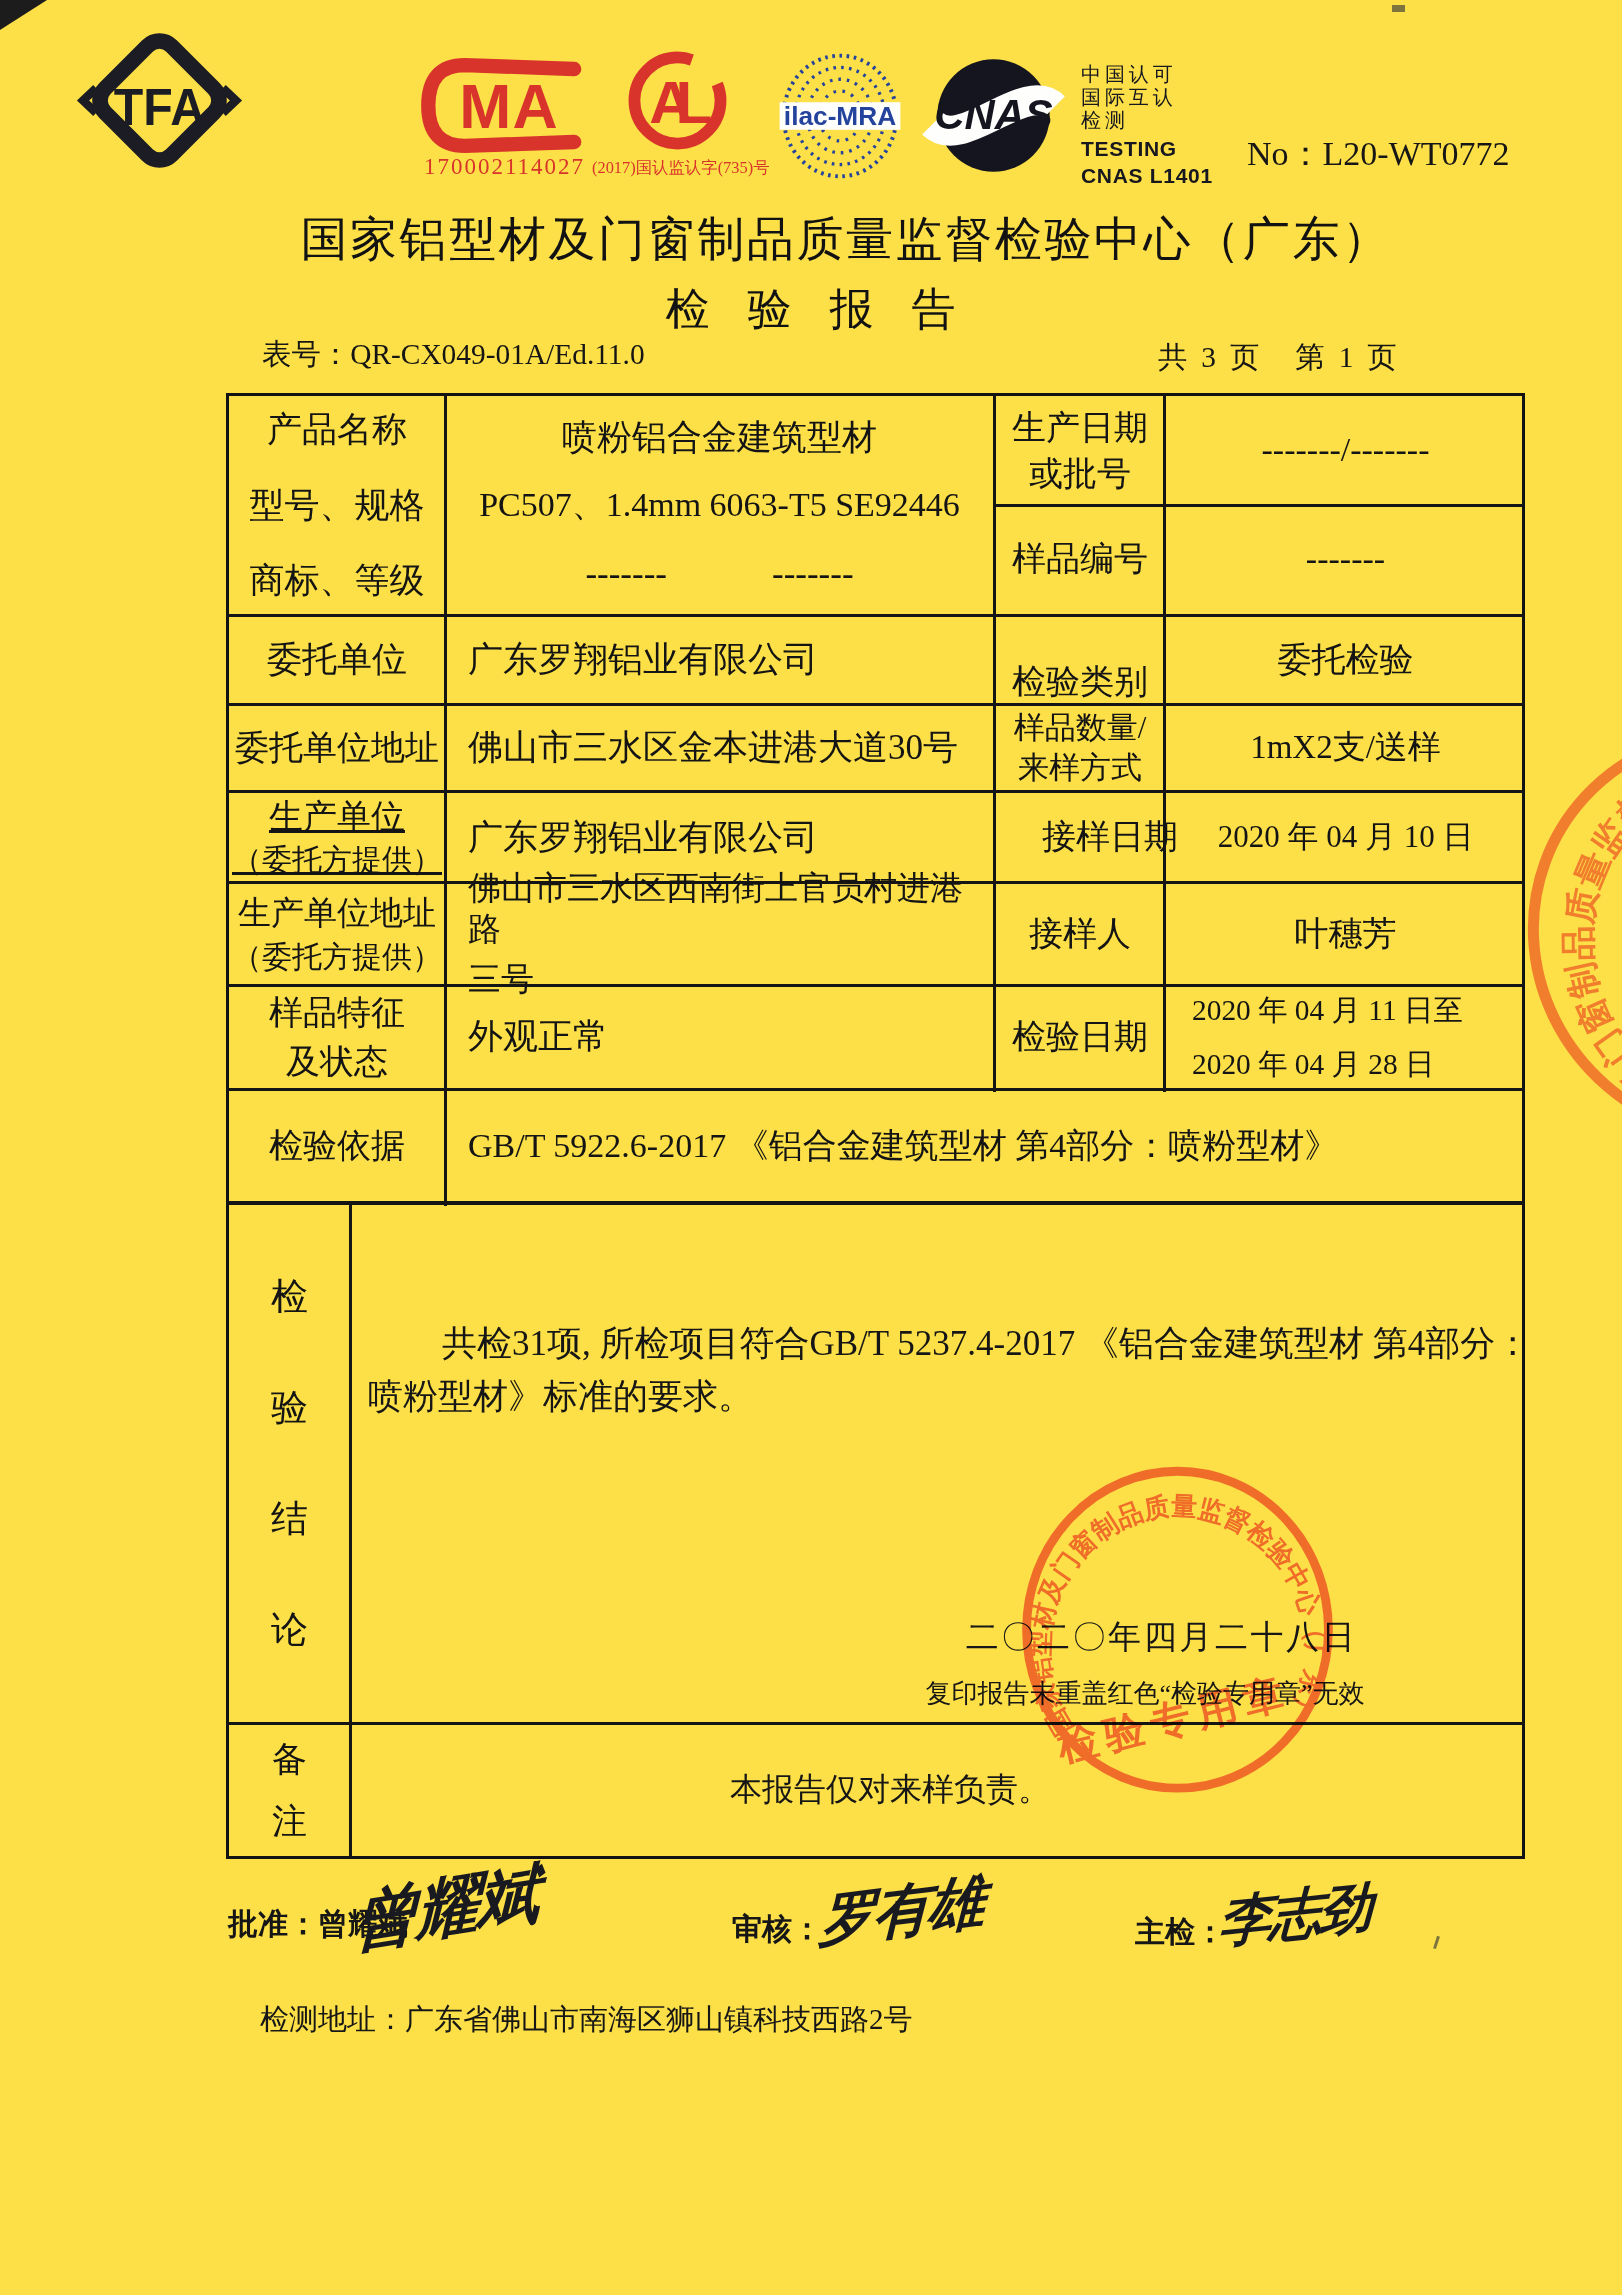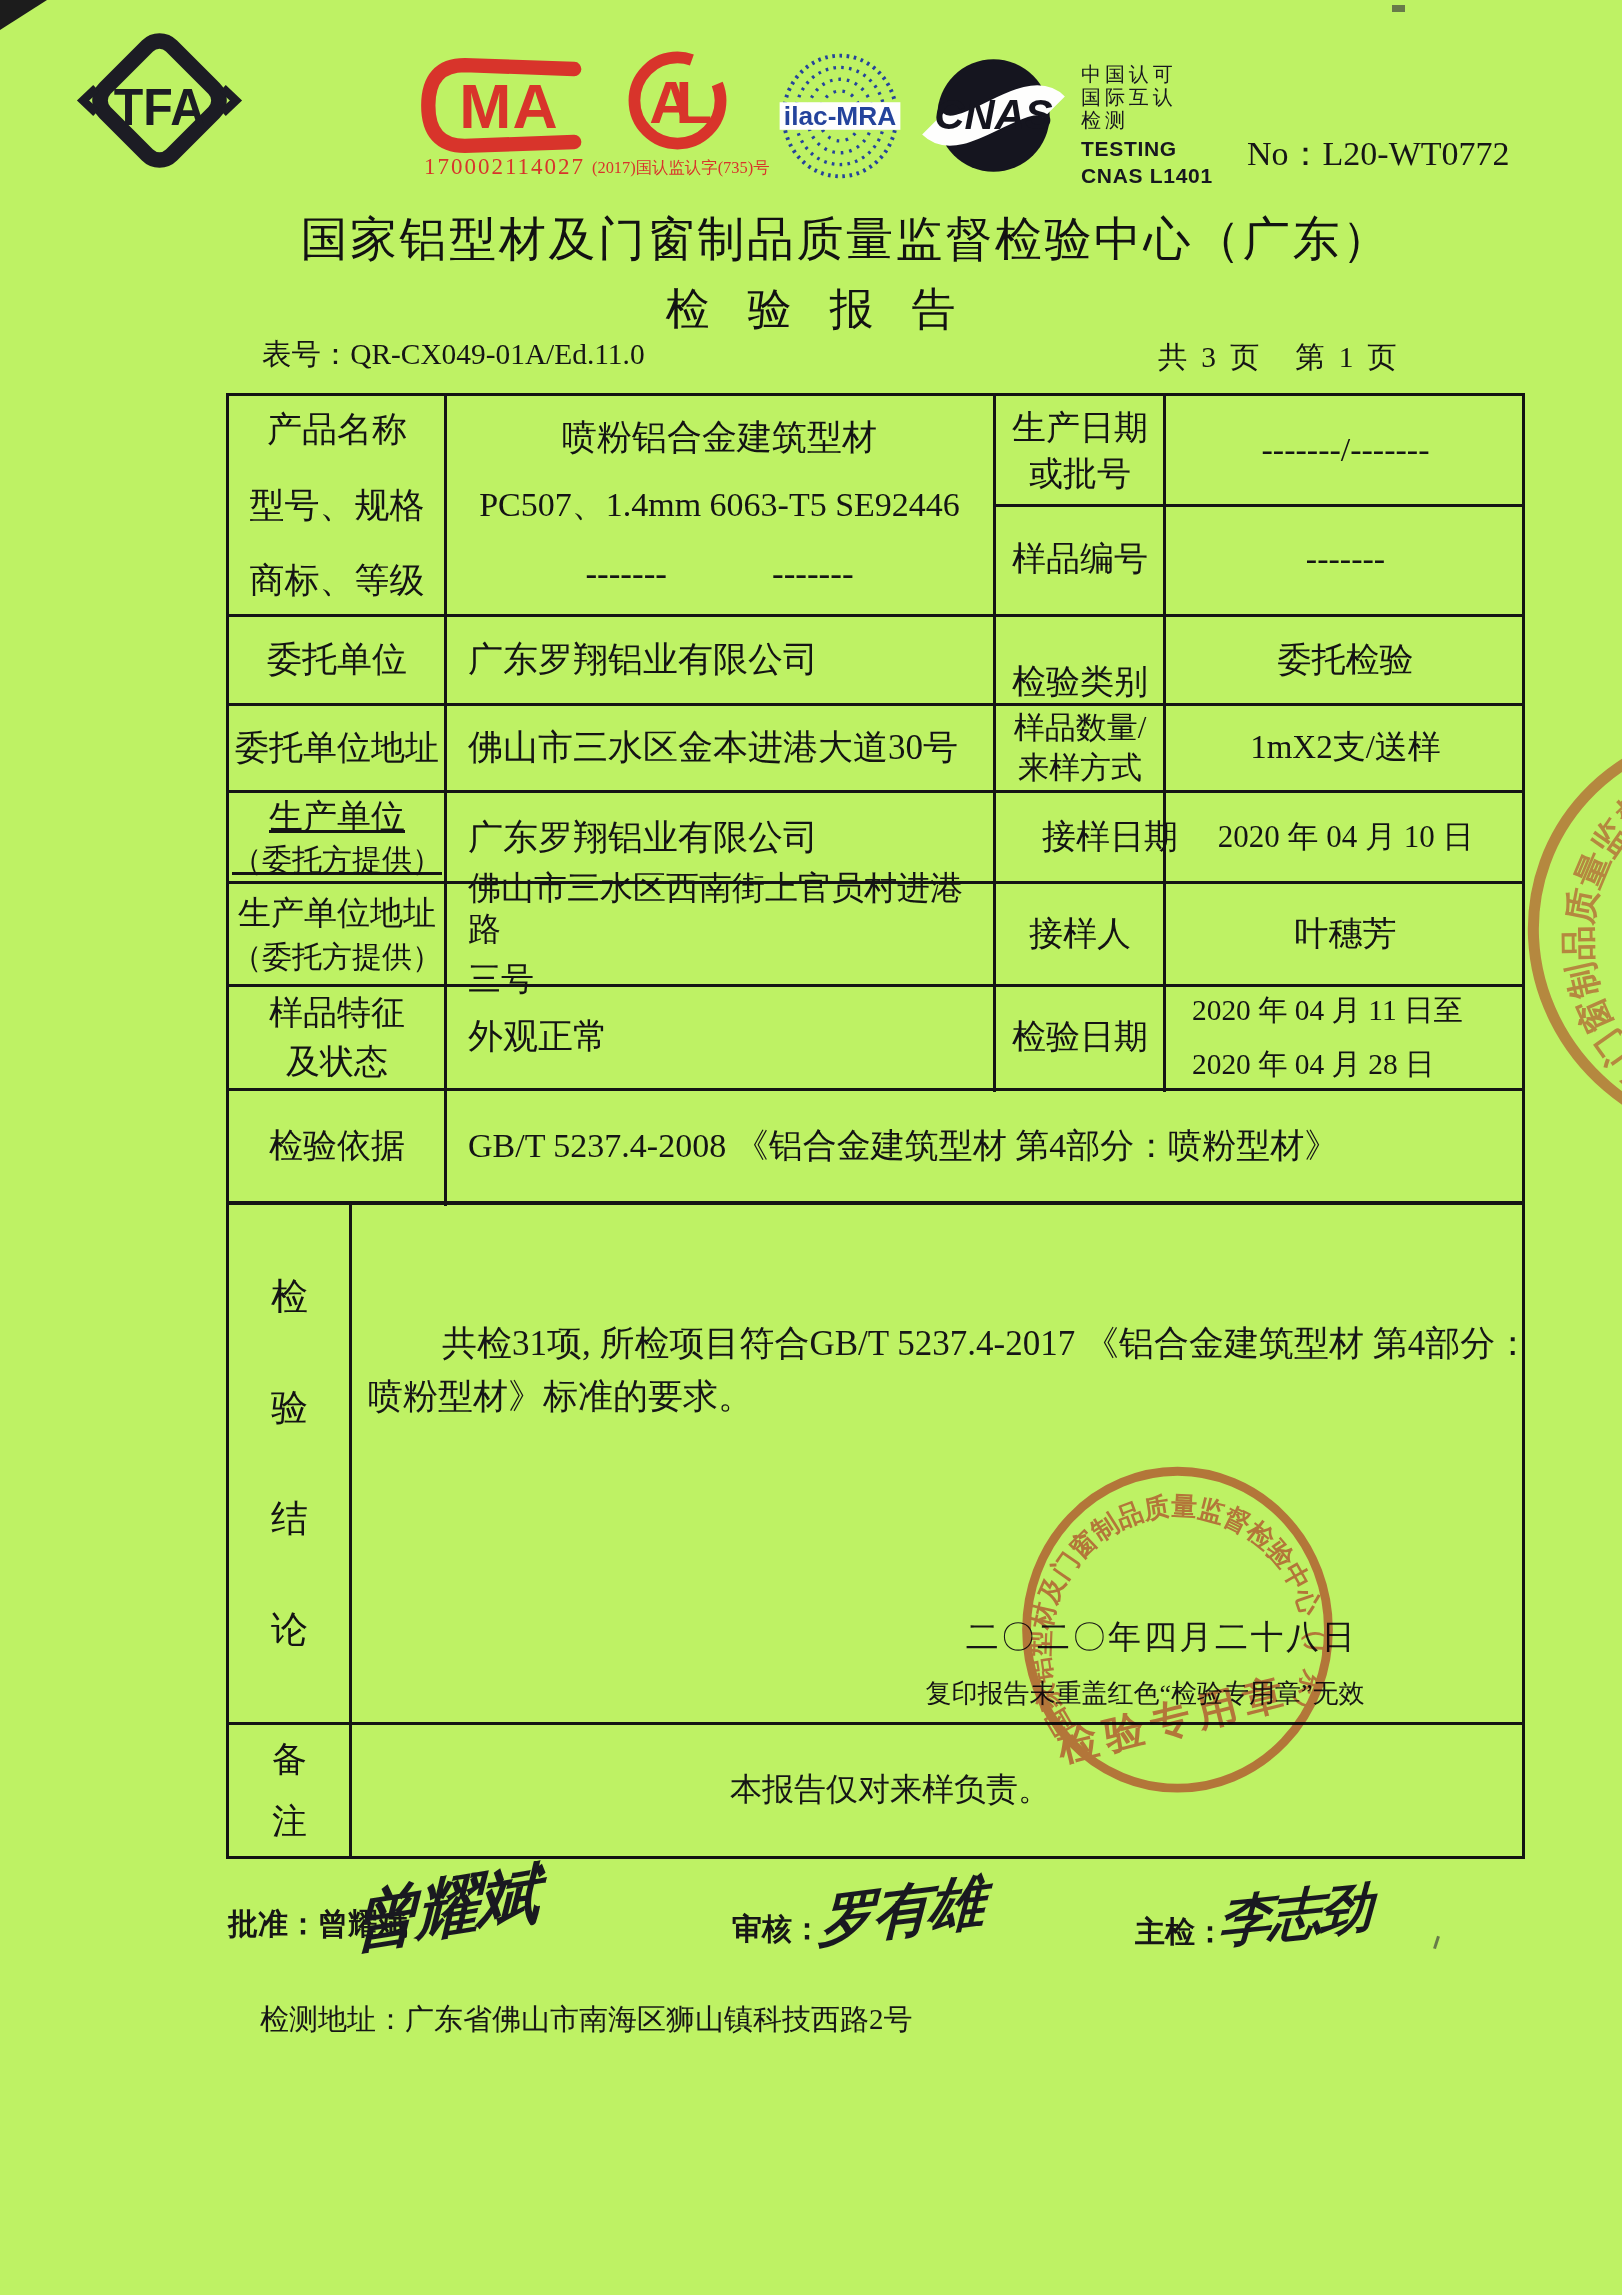--- a/index.html
+++ b/index.html
@@ -1,16 +1,16 @@
 <!DOCTYPE html>
 <html style="font-size:10.5px"><head>
 <meta charset="utf-8">
 <style>
   html,body{margin:0;padding:0;background:#e8e8e8;}
-  .page{position:relative;width:1623px;height:2295px;background:#bef264;overflow:hidden;
+  .page{position:relative;width:1623px;height:2295px;background:#fde047;overflow:hidden;
         font-family:"Liberation Serif","DejaVu Serif",serif;color:#161616;}
   .abs{position:absolute;}
   .ln{position:absolute;background:#151515;}
   .cell{position:absolute;display:flex;flex-direction:column;align-items:center;justify-content:center;
         text-align:center;color:#141414;line-height:1.25;}
   .cell.left{align-items:flex-start;text-align:left;}
   .pre{white-space:pre;}
   .tborder{position:absolute;left:226px;top:393px;width:1299px;height:1466px;
            border:3.9px solid #131313;box-sizing:border-box;}
   .title{position:absolute;left:69px;right:0;top:208px;text-align:center;
@@ -197,21 +197,21 @@
   </div>
   <div class="cell left" style="left:1166px;top:987px;width:359px;height:100px;font-size:29.4px;padding-left:26px;box-sizing:border-box;gap:17px;">
     <div>2020 年 04 月 11 日至</div>
     <div>2020 年 04 月 28 日</div>
   </div>
 
   <div class="cell" style="left:230px;top:1091px;width:214px;height:111px;font-size:34px;">
     <div>检验依据</div>
   </div>
   <div class="cell left" style="left:446px;top:1091px;width:1078px;height:111px;font-size:34px;padding-left:22px;box-sizing:border-box;">
-    <div>GB/T 5237.4-2008 《铝合金建筑型材 第4部分：喷粉型材》</div>
+    <div>GB/T 5922.6-2017 《铝合金建筑型材 第4部分：喷粉型材》</div>
   </div>
 
   <div class="cell" style="left:230px;top:1205px;width:119px;height:517px;font-size:37px;gap:65px;">
     <div>检</div>
     <div>验</div>
     <div>结</div>
     <div>论</div>
   </div>
   <div class="abs" style="left:442px;top:1320px;font-size:35px;white-space:nowrap;">共检31项, 所检项目符合GB/T 5237.4-2017 《铝合金建筑型材 第4部分：</div>
   <div class="abs" style="left:368px;top:1373px;font-size:35px;white-space:nowrap;">喷粉型材》标准的要求。</div>

